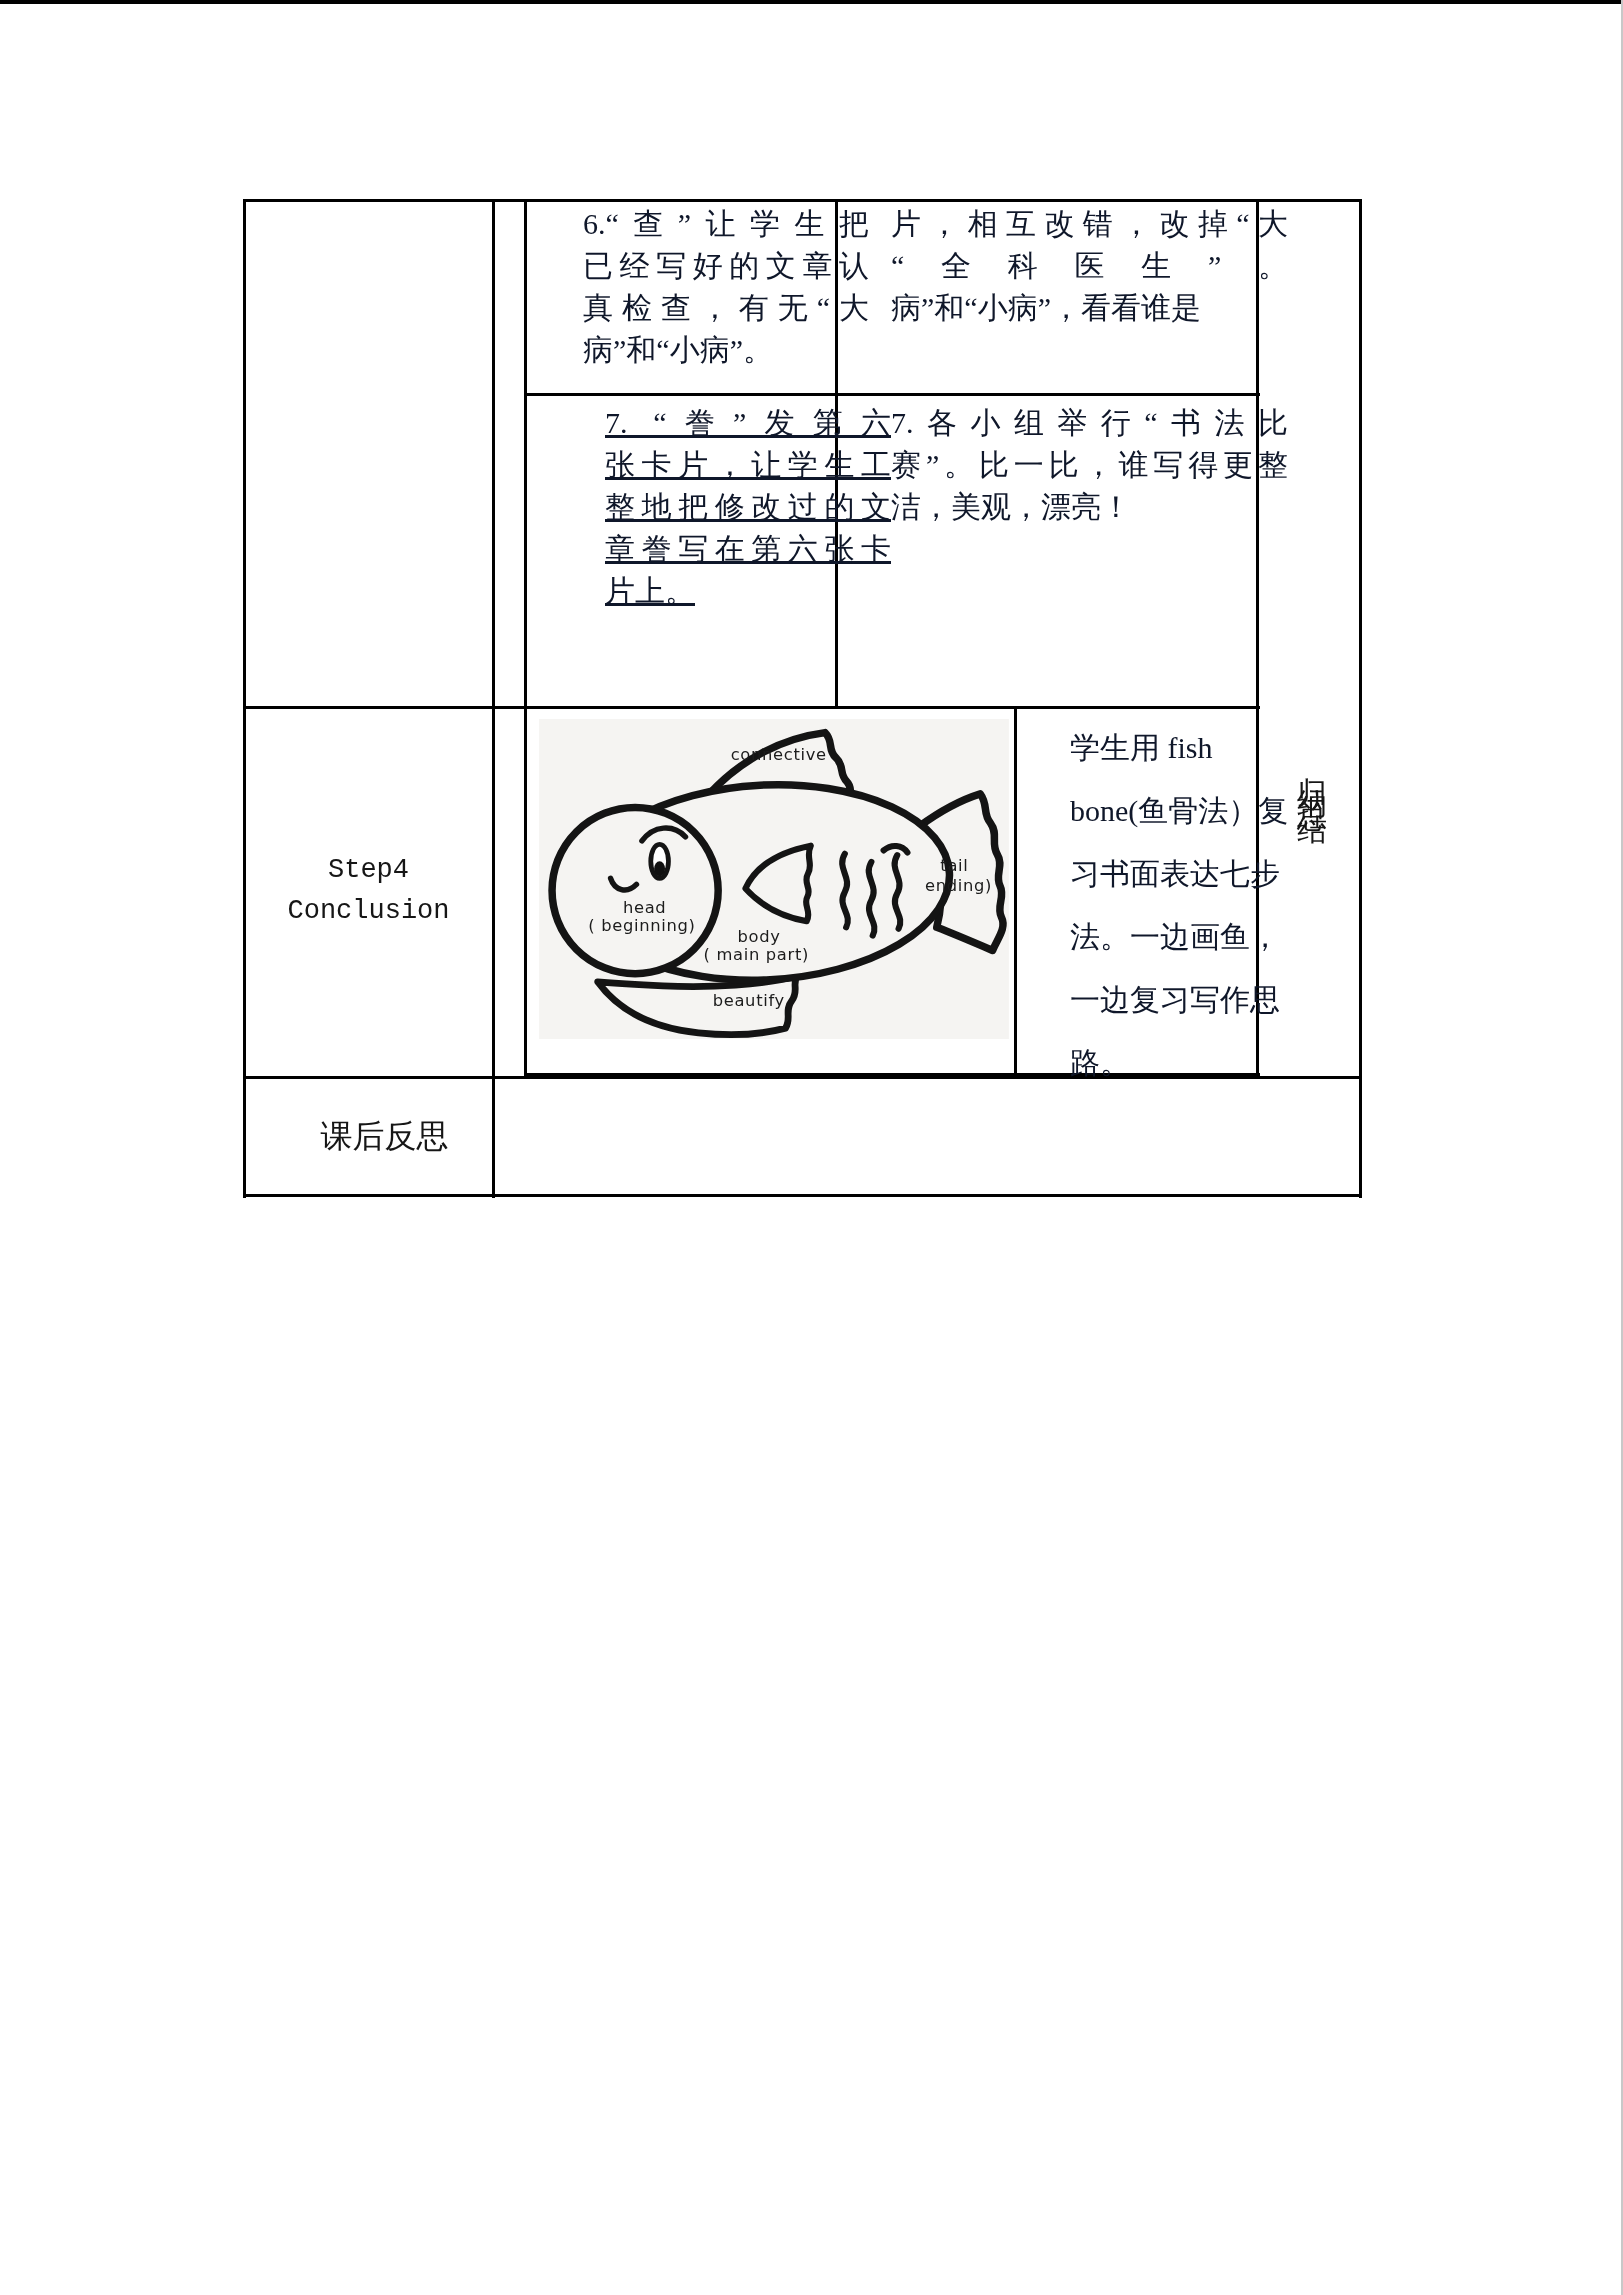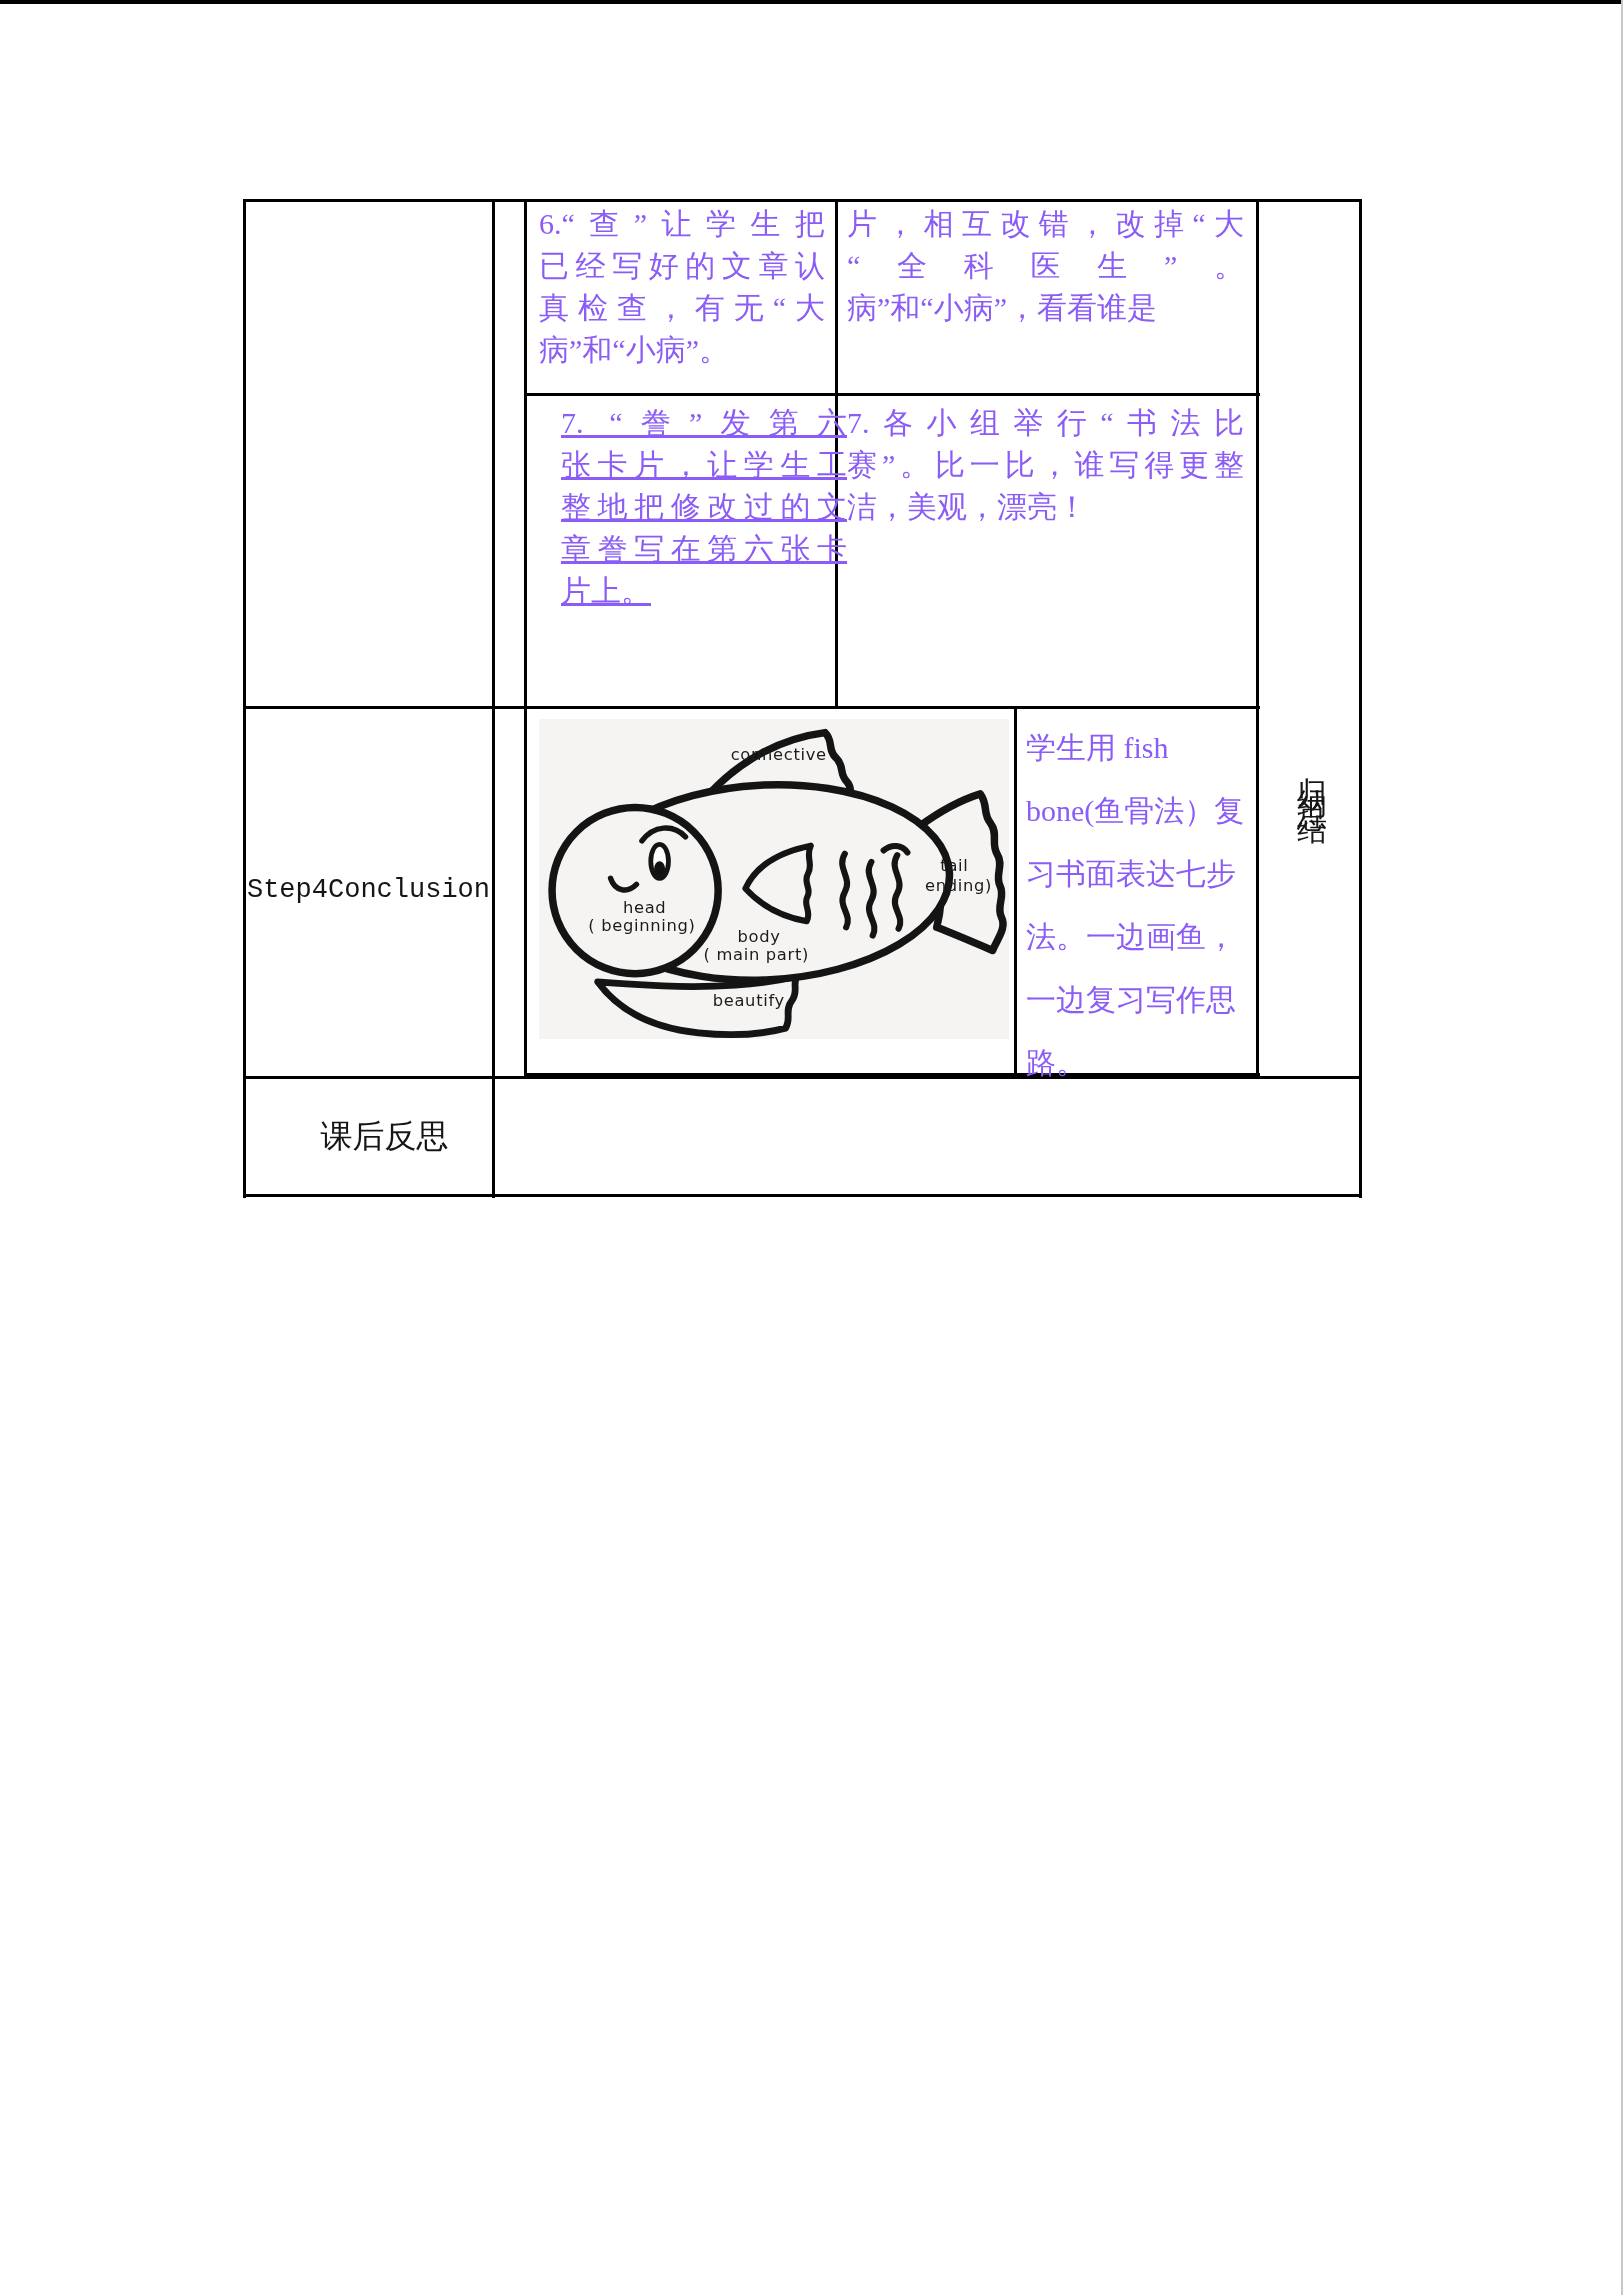--- a/index.html
+++ b/index.html
@@ -1,26 +1,26 @@
 <!DOCTYPE html>
 <html style="font-size:11px"><head>
 <meta charset="utf-8">
 <style>
   html,body{margin:0;padding:0;background:#ffffff;}
   #page{position:relative;width:1623px;height:2295px;background:#ffffff;overflow:hidden;
         font-family:"Liberation Serif","DejaVu Serif",serif;color:#111;}
   .hline,.vline{position:absolute;background:#000;}
   .edge-right{position:absolute;background:#c8c8c8;}
   
-  .cjk-cell{position:absolute;font-size:30px;line-height:42px;color:#8b5cf6;}
+  .cjk-cell{position:absolute;font-size:30px;line-height:42px;color:#0f172a;margin-left:44px;}
   .cjk-cell .ln{display:block;text-align:justify;text-align-last:justify;white-space:nowrap;}
   .cjk-cell .ln:last-child{text-align-last:auto;}
   .cjk-cell.no-just .ln{text-align-last:auto;}
   .fish-note{line-height:63px;}
-  .center-cell{position:absolute;display:flex;align-items:center;justify-content:center;text-align:center;}
+  .center-cell{position:absolute;display:flex;flex-direction:column;align-items:center;justify-content:center;text-align:center;}
   .step-label{font-family:"Liberation Mono","DejaVu Sans Mono",monospace;font-size:27px;line-height:41px;color:#161616;}
   .reflect-label{font-size:32px;color:#161616;}
   .vertical-label{position:absolute;writing-mode:vertical-rl;text-orientation:upright;
                   font-size:30px;letter-spacing:12.3px;color:#161616;}
   svg text{font-family:"DejaVu Sans","Liberation Sans",sans-serif;font-size:24px;fill:#1c1c1c;letter-spacing:1px;}
 </style>
 </head>
 <body>
 
 <div id="page">

